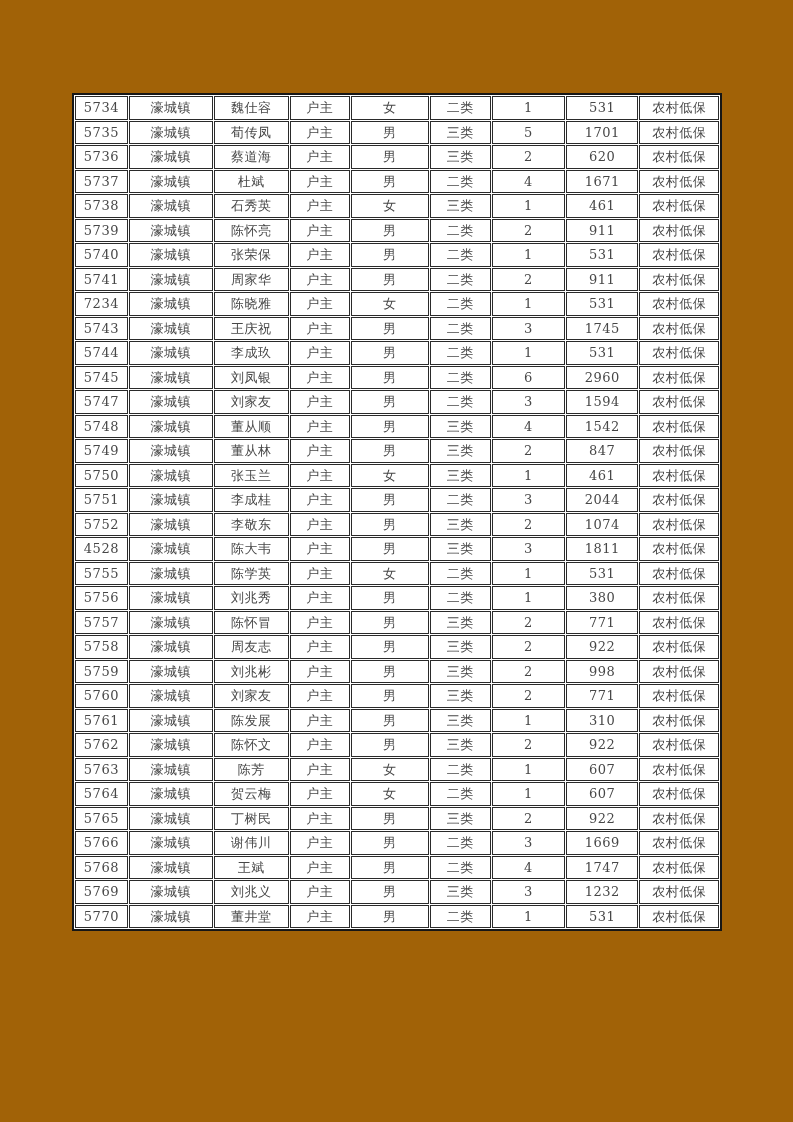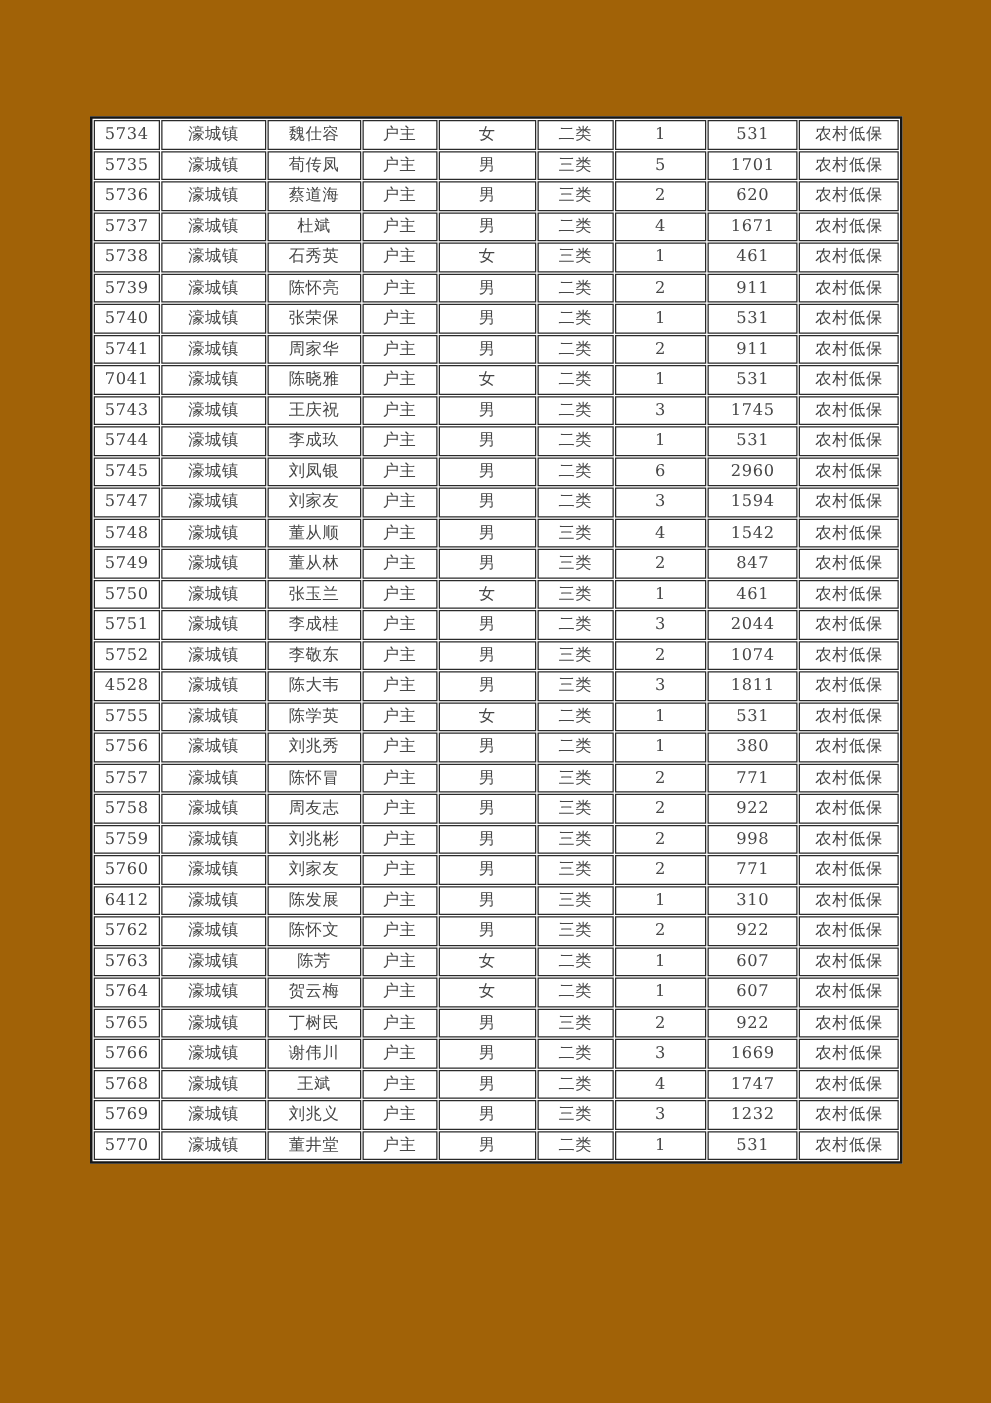--- a/index.html
+++ b/index.html
@@ -156,21 +156,21 @@
           <td>濠城镇</td>
           <td>周家华</td>
           <td>户主</td>
           <td>男</td>
           <td>二类</td>
           <td>2</td>
           <td>911</td>
           <td>农村低保</td>
         </tr>
         <tr>
-          <td>7041</td>
+          <td>7234</td>
           <td>濠城镇</td>
           <td>陈晓雅</td>
           <td>户主</td>
           <td>女</td>
           <td>二类</td>
           <td>1</td>
           <td>531</td>
           <td>农村低保</td>
         </tr>
         <tr>
@@ -343,21 +343,21 @@
           <td>濠城镇</td>
           <td>刘家友</td>
           <td>户主</td>
           <td>男</td>
           <td>三类</td>
           <td>2</td>
           <td>771</td>
           <td>农村低保</td>
         </tr>
         <tr>
-          <td>6412</td>
+          <td>5761</td>
           <td>濠城镇</td>
           <td>陈发展</td>
           <td>户主</td>
           <td>男</td>
           <td>三类</td>
           <td>1</td>
           <td>310</td>
           <td>农村低保</td>
         </tr>
         <tr>

